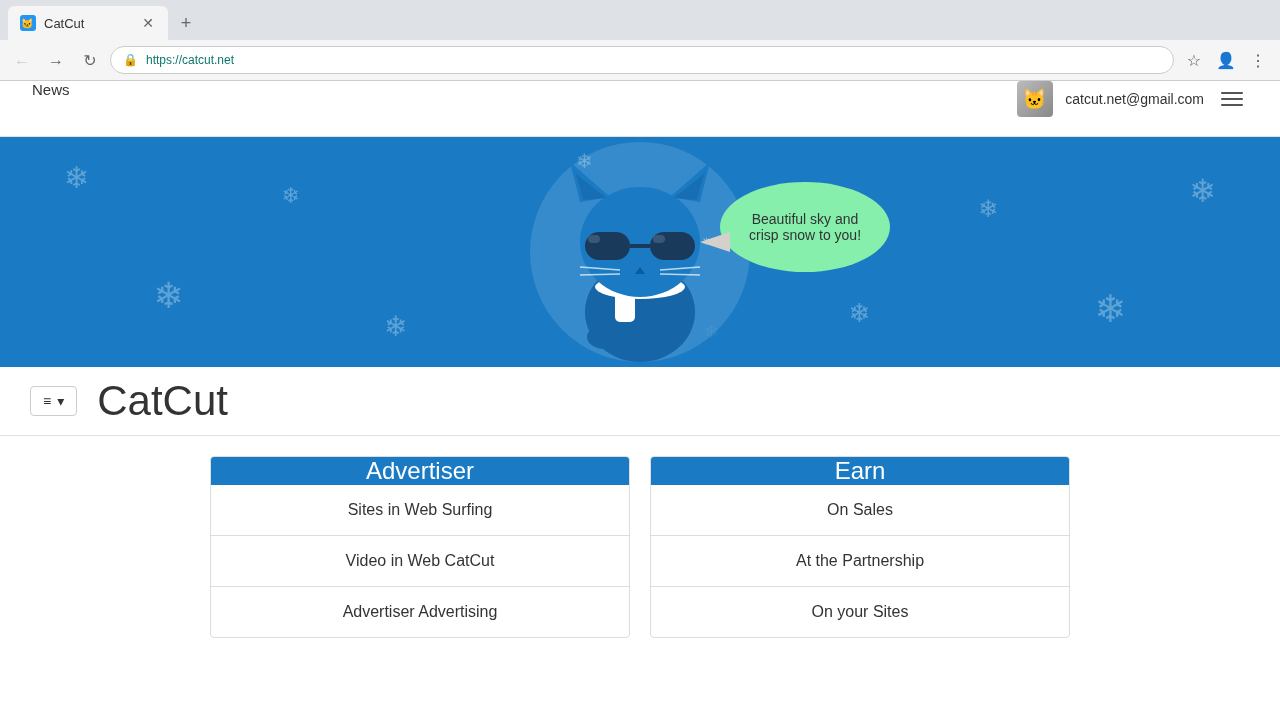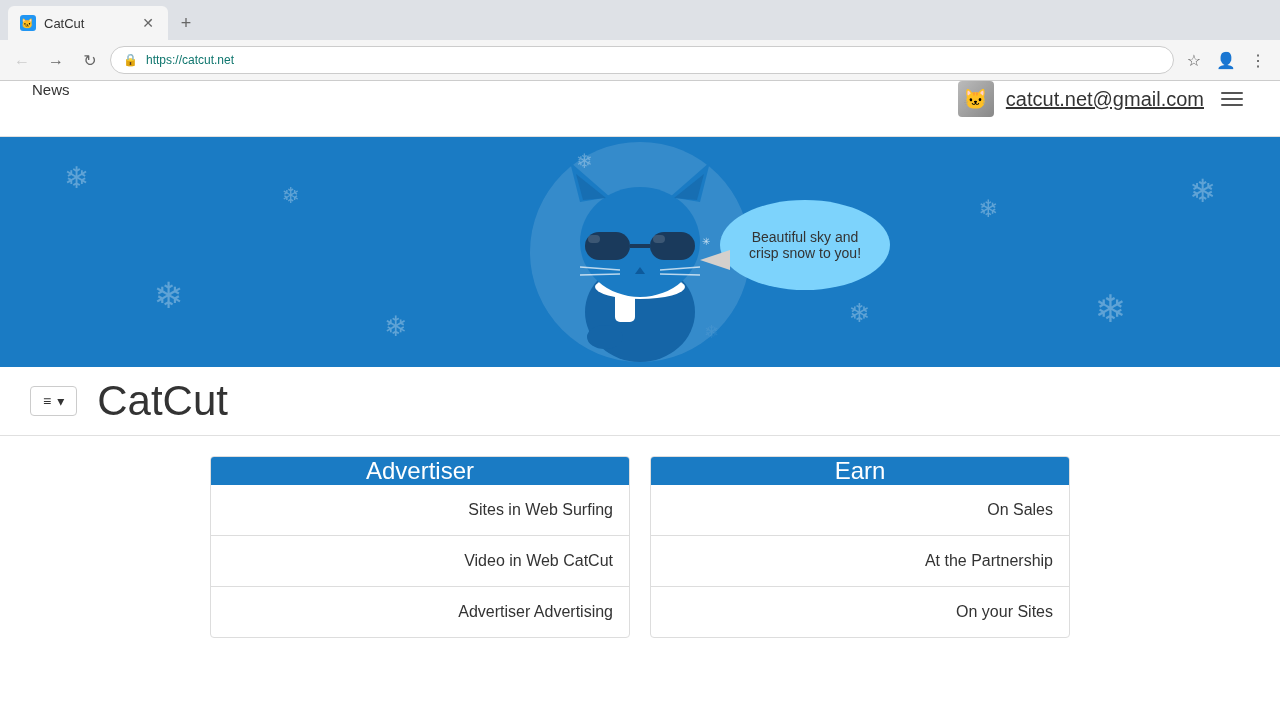--- a/index.html
+++ b/index.html
@@ -151,21 +151,21 @@
     }
     .user-avatar-img {
       width: 36px;
       height: 36px;
       background: linear-gradient(135deg, #bbb, #888);
       display: flex;
       align-items: center;
       justify-content: center;
       font-size: 20px;
     }
-    .user-email { font-size: 20px; color: #333; text-decoration: underline; }
+    .user-email { font-size: 14px; color: #333; }
     .hamburger-menu {
       width: 32px;
       height: 32px;
       display: flex;
       flex-direction: column;
       align-items: center;
       justify-content: center;
       gap: 4px;
       cursor: pointer;
     }
@@ -203,22 +203,22 @@
       position: relative;
       display: flex;
       flex-direction: column;
       align-items: center;
       justify-content: center;
     }
     
     .speech-bubble {
       position: absolute;
       right: -160px;
-      top: 58px;
-      background: #7dd3fc;
+      top: 40px;
+      background: #86efac;
       border-radius: 50%;
       width: 170px;
       height: 90px;
       display: flex;
       align-items: center;
       justify-content: center;
       text-align: center;
       font-size: 14px;
       color: #333;
       padding: 10px;
@@ -278,21 +278,21 @@
       overflow: hidden;
     }
     .card-header {
       background: #1a7bc4;
       color: white;
       font-size: 24px;
       text-align: center;
     }
     .card-item {
       padding: 16px;
-      text-align: right;
+      text-align: center;
       font-size: 16px;
       color: #333;
       border-bottom: 1px solid #ddd;
       cursor: pointer;
     }
     .card-item:last-child {
       border-bottom: none;
     }
 
     

